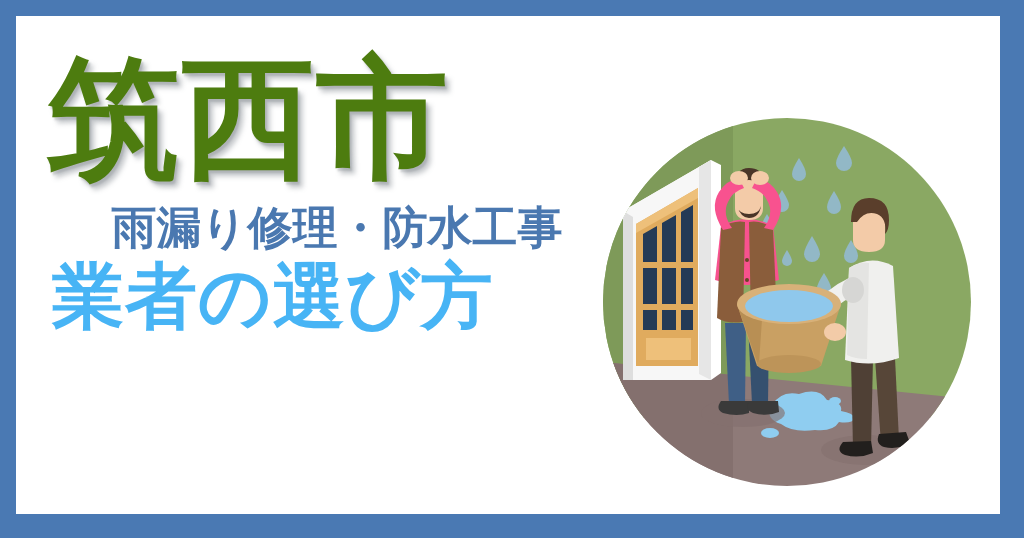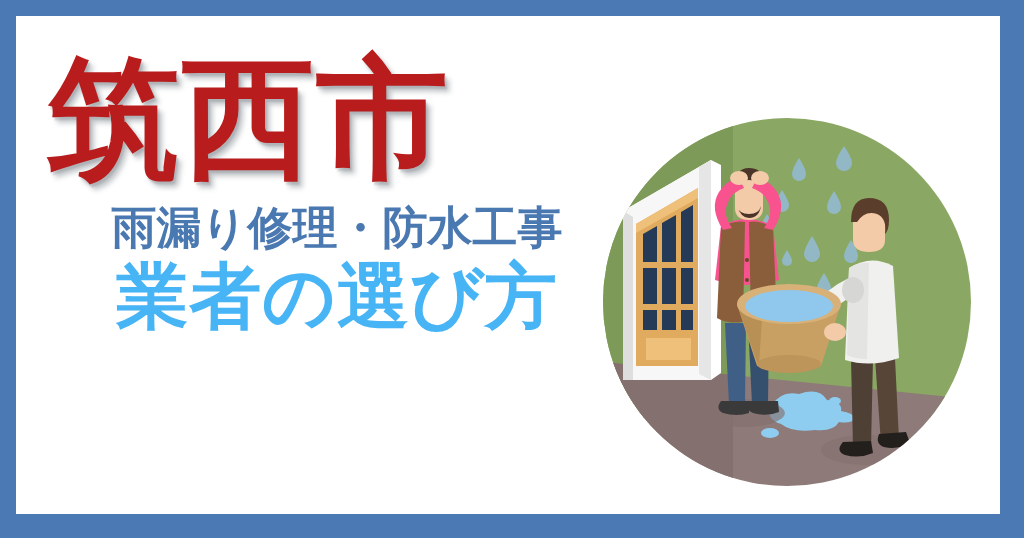--- a/index.html
+++ b/index.html
@@ -27,21 +27,21 @@
   
   #text-block {
     position:absolute;
     left:26px; top:36px;
     width:580px;
   }
   #city-title {
     font-size:132px;
     line-height:1.02;
     font-weight:700;
-    color:#b91c1c;
+    color:#4d7c0f;
     letter-spacing:2px;
     text-shadow:
        5px 6px 5px rgba(120,126,134,0.42),
        2px 3px 2px rgba(120,126,134,0.30);
     white-space:nowrap;
     padding-left:6px;
   }
   #subtitle-1 {
     margin-top:16px;
     padding-left:10px;
@@ -55,21 +55,20 @@
   }
   #subtitle-2 {
     margin-top:4px;
     padding-left:10px;
     font-size:72px;
     line-height:1.1;
     font-weight:700;
     color:#47b4f5;
     letter-spacing:1px;
     white-space:nowrap;
-    text-align:center;
   }
 
   
   #illustration {
     position:absolute;
     left:587px;   
     top:102px;    
     width:368px; height:368px;
   }
   #illustration svg { display:block; width:368px; height:368px; }

